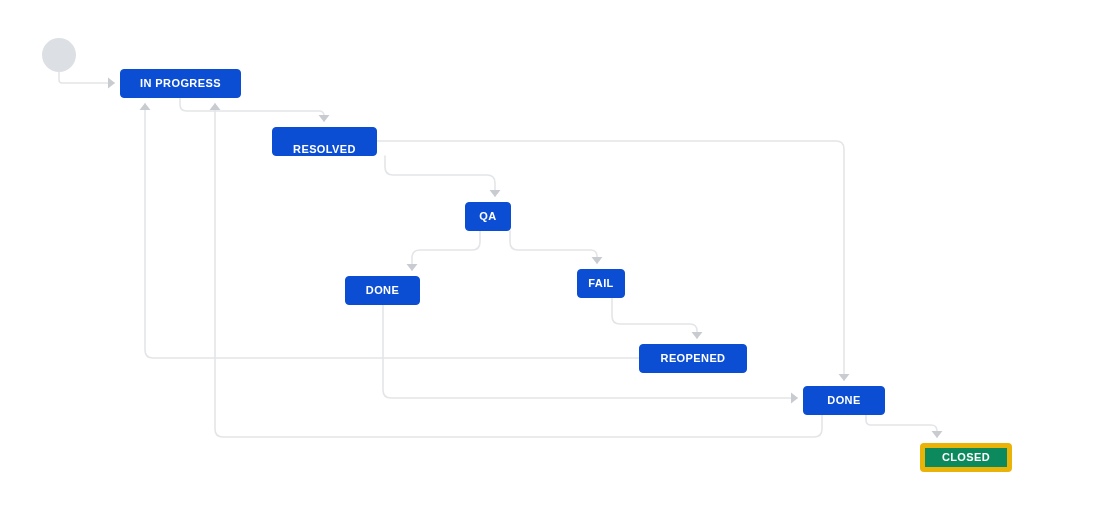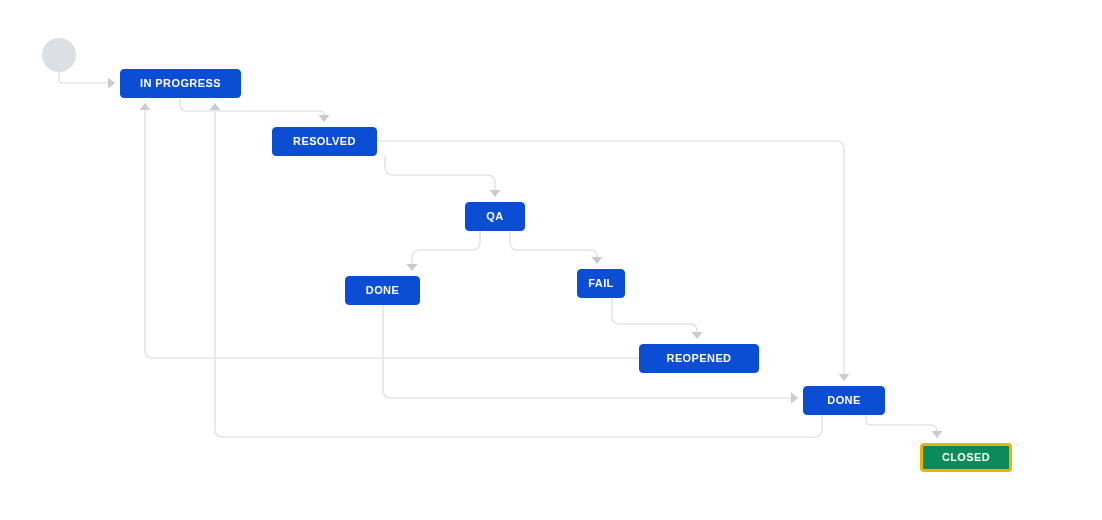--- a/index.html
+++ b/index.html
@@ -41,21 +41,21 @@
     white-space: nowrap;
     user-select: none;
     cursor: pointer;
   }
   .node.status-blue {
     background: #0b4dd3;
     border: 1px solid #0b4dd3;
   }
   .node.status-green {
     background: #0c8a5d;
-    border: 3px solid #eab308;
+    border: 5px solid #eab308;
   }
   .start-node {
     position: absolute;
     border-radius: 50%;
     background: #dcdfe4;
     cursor: pointer;
   }
 </style>
 </head>
 <body>
@@ -90,33 +90,33 @@
         <polygon points="931.5,431 942.5,431 937,438" fill="#c8cbd0"></polygon>
       </g>
   </svg>
 
   <div class="start-node" id="start-node" style="left: 42px; top: 38px; width: 34px; height: 34px; background: rgb(220, 223, 228);"></div>
 
   <div id="nodes-layer">
       <div class="node status-blue" style="left: 120px; top: 69px; width: 121px; height: 29px;">
         <span>IN PROGRESS</span>
       </div>
-      <div class="node status-blue" style="left: 272px; top: 127px; width: 105px; height: 29px;">
+      <div class="node status-blue" style="left: 272px; top: 127px; width: 105px; height: 29px; align-items: flex-end;">
         <span>RESOLVED</span>
       </div>
-      <div class="node status-blue" style="left: 465px; top: 202px; width: 60px; height: 29px;">
+      <div class="node status-blue" style="left: 465px; top: 202px; width: 46px; height: 29px;">
         <span>QA</span>
       </div>
       <div class="node status-blue" style="left: 345px; top: 276px; width: 75px; height: 29px;">
         <span>DONE</span>
       </div>
       <div class="node status-blue" style="left: 577px; top: 269px; width: 48px; height: 29px;">
         <span>FAIL</span>
       </div>
-      <div class="node status-blue" style="left: 639px; top: 344px; width: 120px; height: 29px; justify-content: center;">
+      <div class="node status-blue" style="left: 639px; top: 344px; width: 108px; height: 29px; justify-content: center;">
         <span>REOPENED</span>
       </div>
       <div class="node status-blue" style="left: 803px; top: 386px; width: 82px; height: 29px; text-align: right;">
         <span>DONE</span>
       </div>
       <div class="node status-green" style="left: 920px; top: 443px; width: 92px; height: 29px;">
         <span>CLOSED</span>
       </div>
     </div>
 

